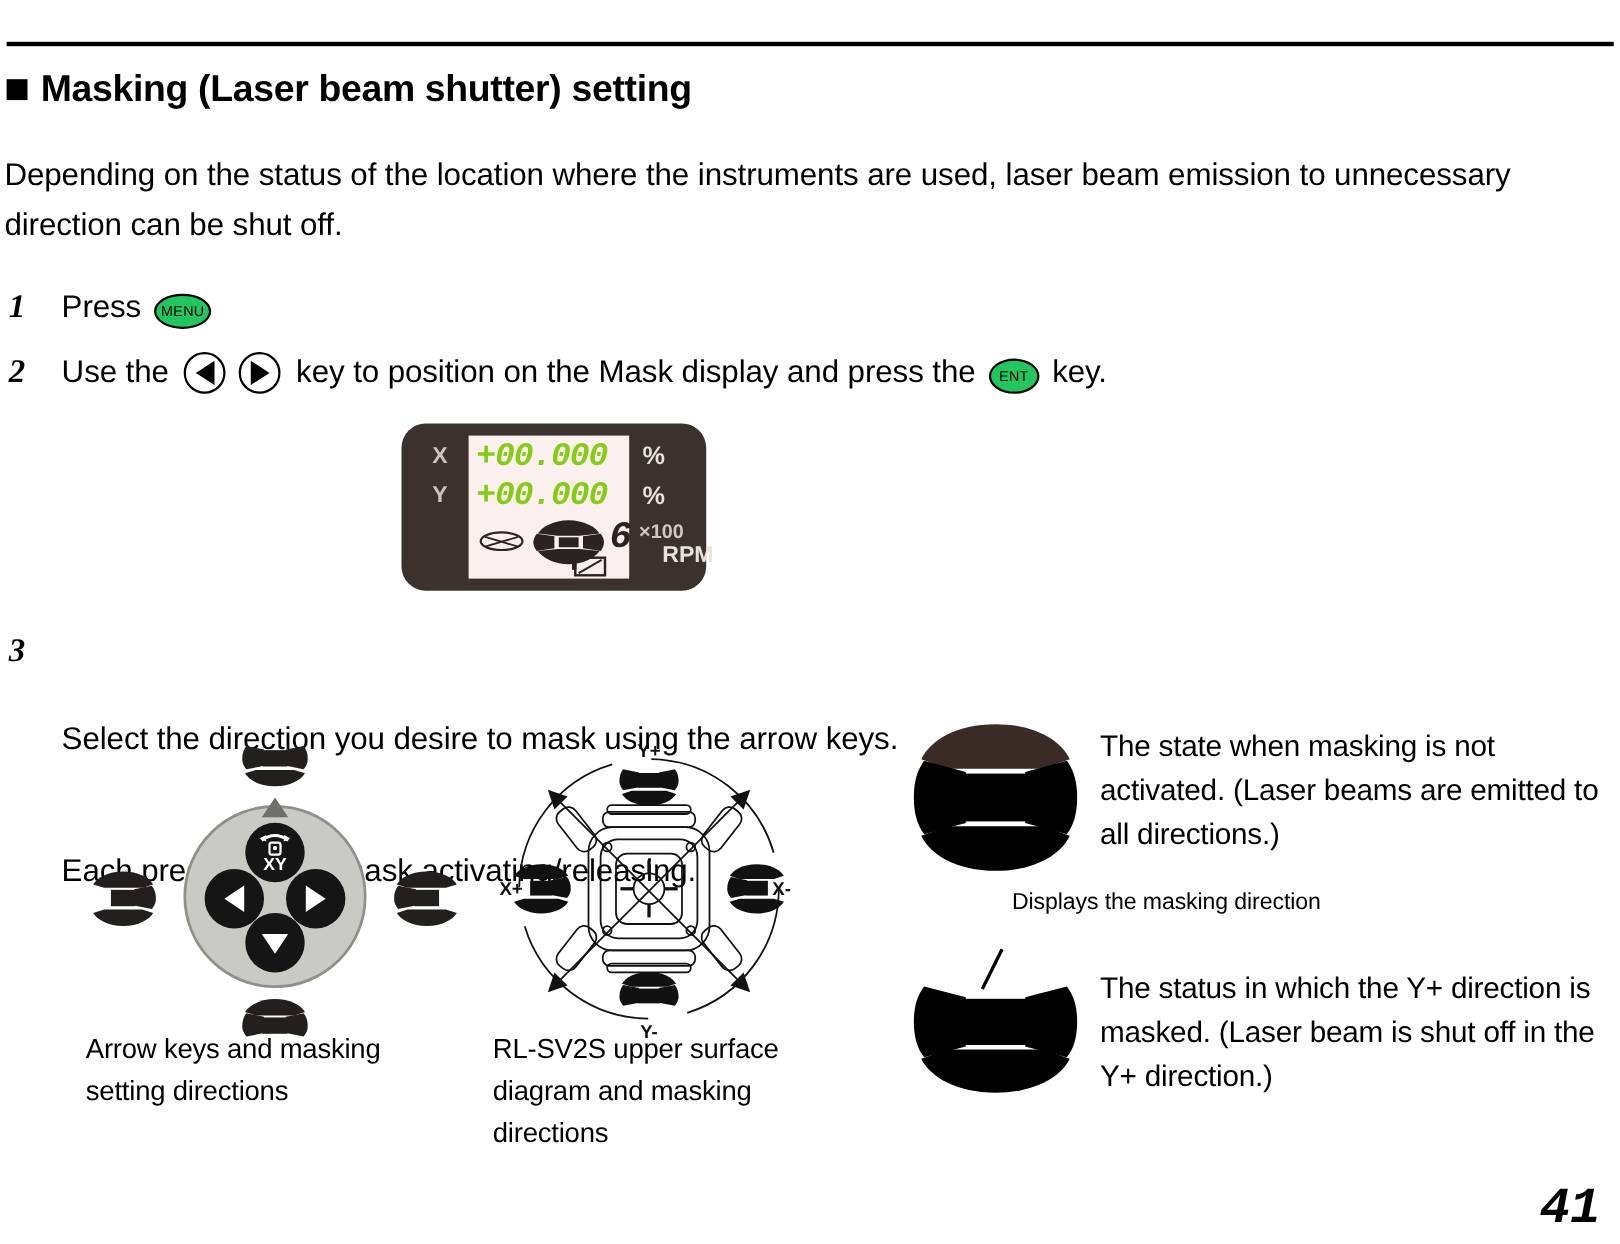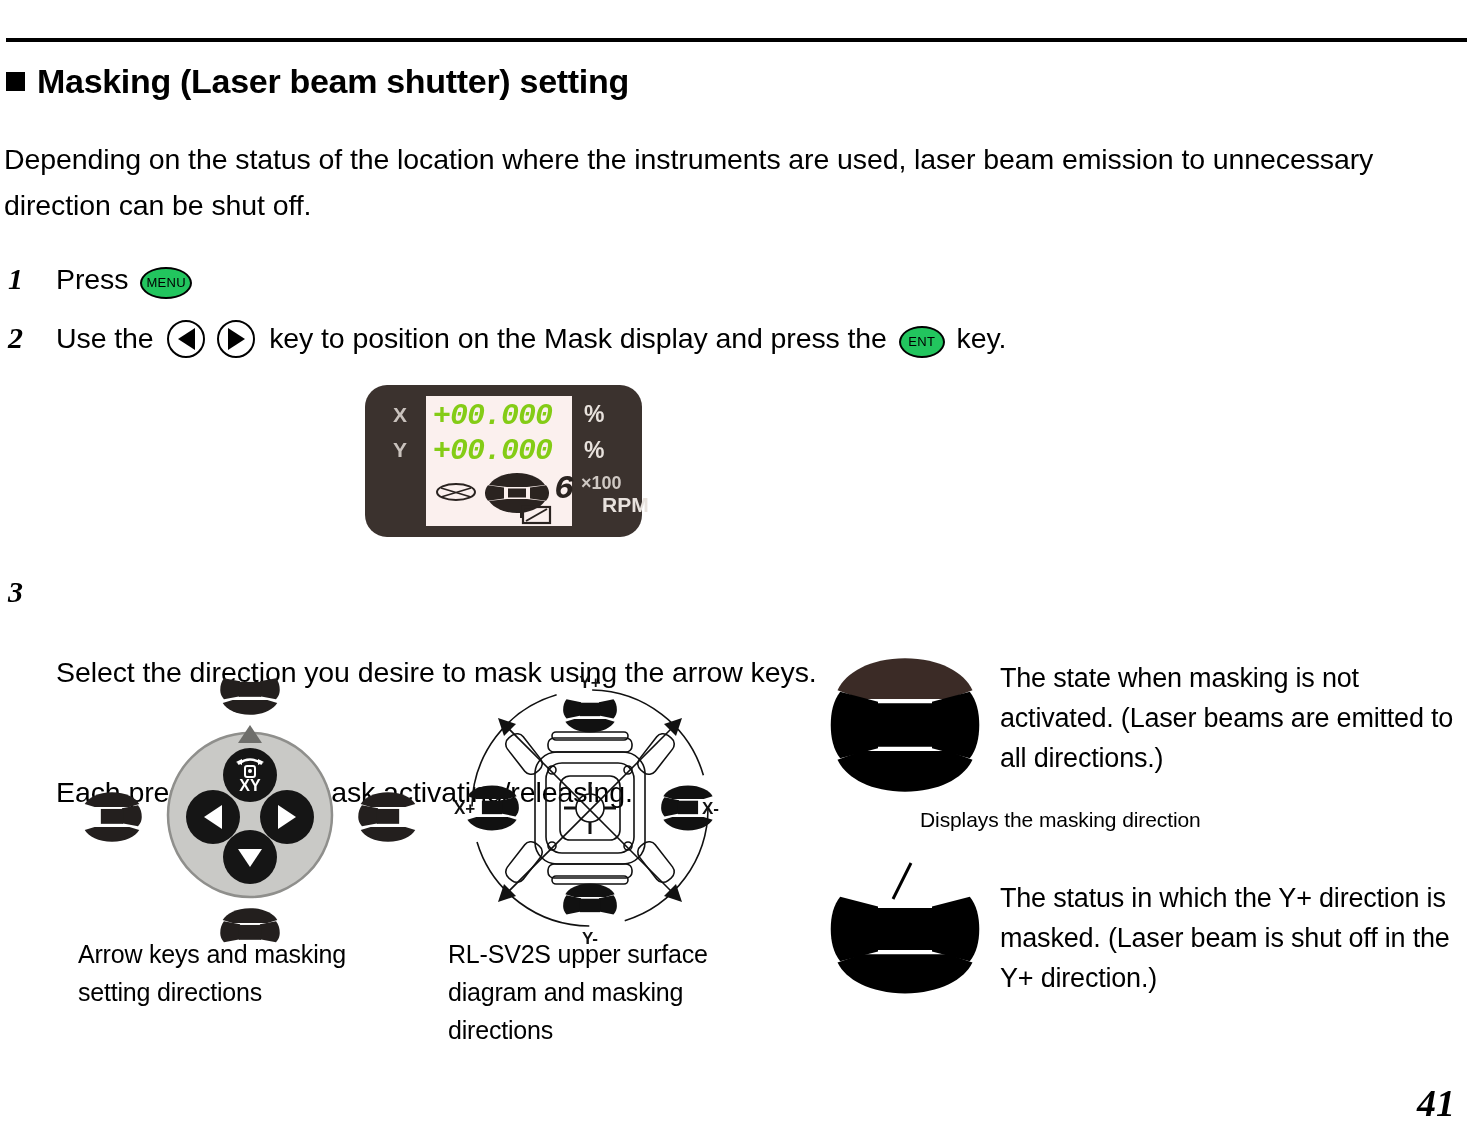--- a/index.html
+++ b/index.html
@@ -248,24 +248,24 @@
     top: 808px;
     font-size: 21px;
     letter-spacing: -0.1px;
   }
 
   
   #page-number {
     position: absolute;
     right: 18px;
     bottom: 6px;
-    font-size: 38px;
+    font-size: 46px;
     font-weight: bold;
     font-style: italic;
-    font-family: Liberation Serif, serif;
+    font-family: Liberation Mono, monospace;
   }
 </style>
 </head>
 <body>
 
 <div id="page-header">
   <div id="header-rule"></div>
 </div>
 
 <div id="section-heading">

